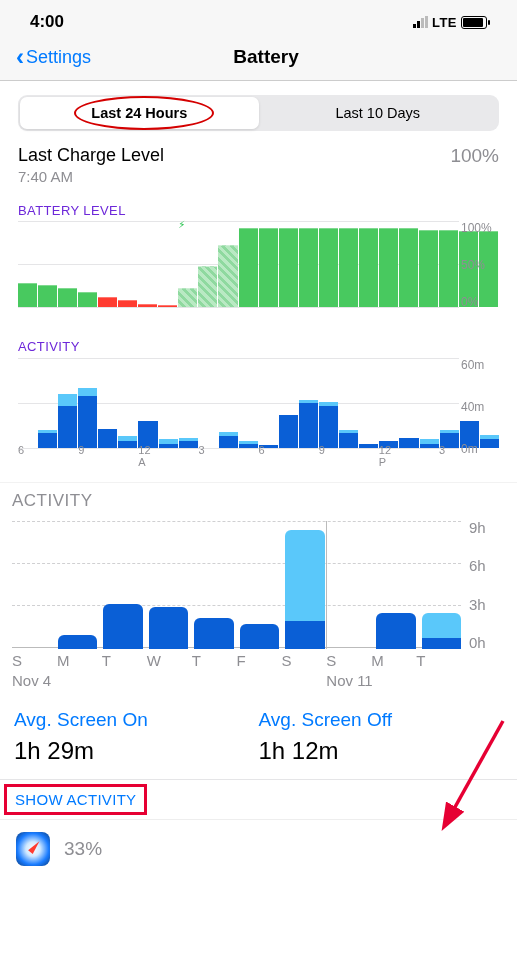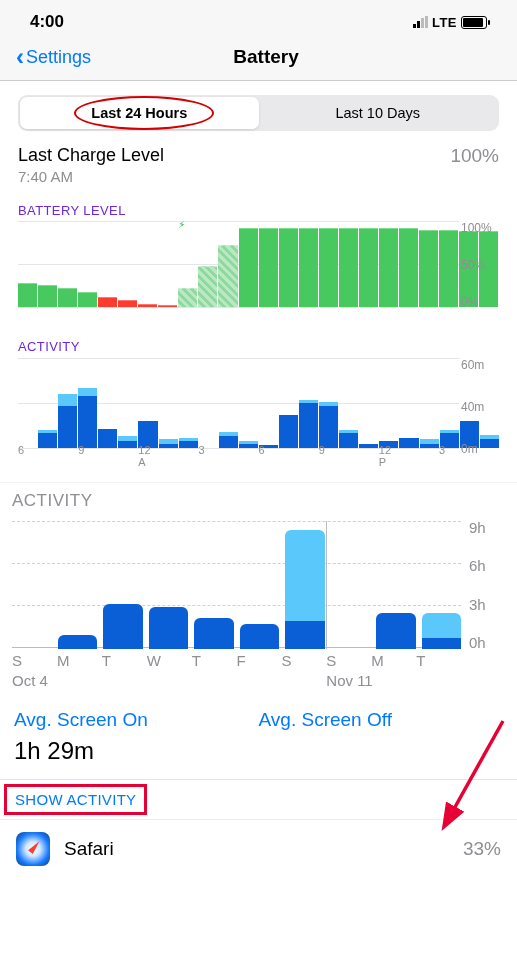--- a/index.html
+++ b/index.html
@@ -405,46 +405,46 @@
         <span>T</span>
         <span>W</span>
         <span>T</span>
         <span>F</span>
         <span>S</span>
         <span>S</span>
         <span>M</span>
         <span>T</span>
       </div>
     <div class="p2-dates">
-      <span>Oct 4</span>
+      <span>Nov 4</span>
       <span style="position:absolute;left:70%">Nov 11</span>
     </div>
   </div>
 
   <div class="avg-row">
     <div class="avg-col">
       <div class="avg-label">Avg. Screen On</div>
       <div class="avg-val">1h 29m</div>
     </div>
     <div class="avg-col">
       <div class="avg-label">Avg. Screen Off</div>
+      <div class="avg-val">1h 12m</div>
     </div>
   </div>
 
   <div class="usage-header">
     <span class="rect-anno">
       <span class="show-activity">SHOW ACTIVITY</span>
     </span>
   </div>
 
   <div class="app-row">
     <div class="app-icon">
         <div class="needle"></div>
       </div>
-    <div class="app-name">Safari</div>
     <div class="app-pct">33%</div>
   </div>
 
   <svg class="arrow-svg" style="right:4px; top:232px;" width="90" height="130">
     <defs>
         <marker id="ah" markerWidth="10" markerHeight="10" refX="6" refY="3" orient="auto">
       <path d="M0,0 L0,6 L8,3 z" fill="#e60033"></path>
         </marker>
       </defs>
     <line x1="80" y1="6" x2="22" y2="110" stroke="#e60033" stroke-width="3.5" marker-end="url(#ah)"></line>

